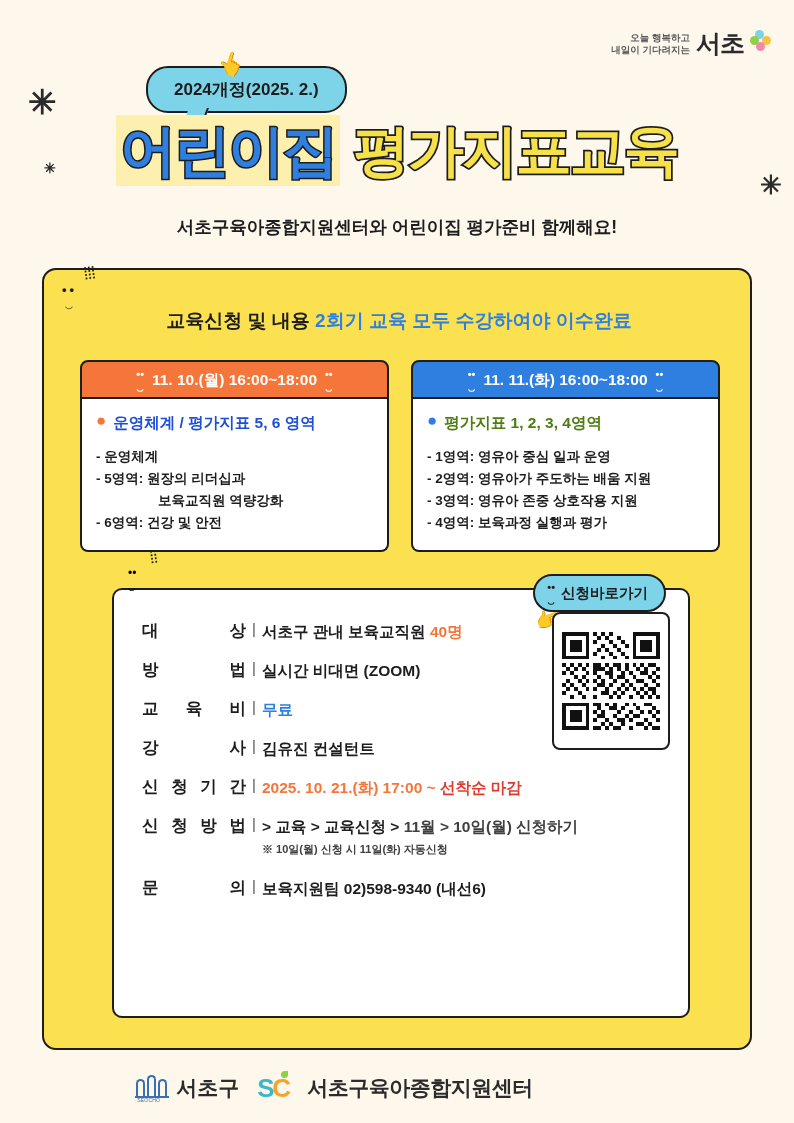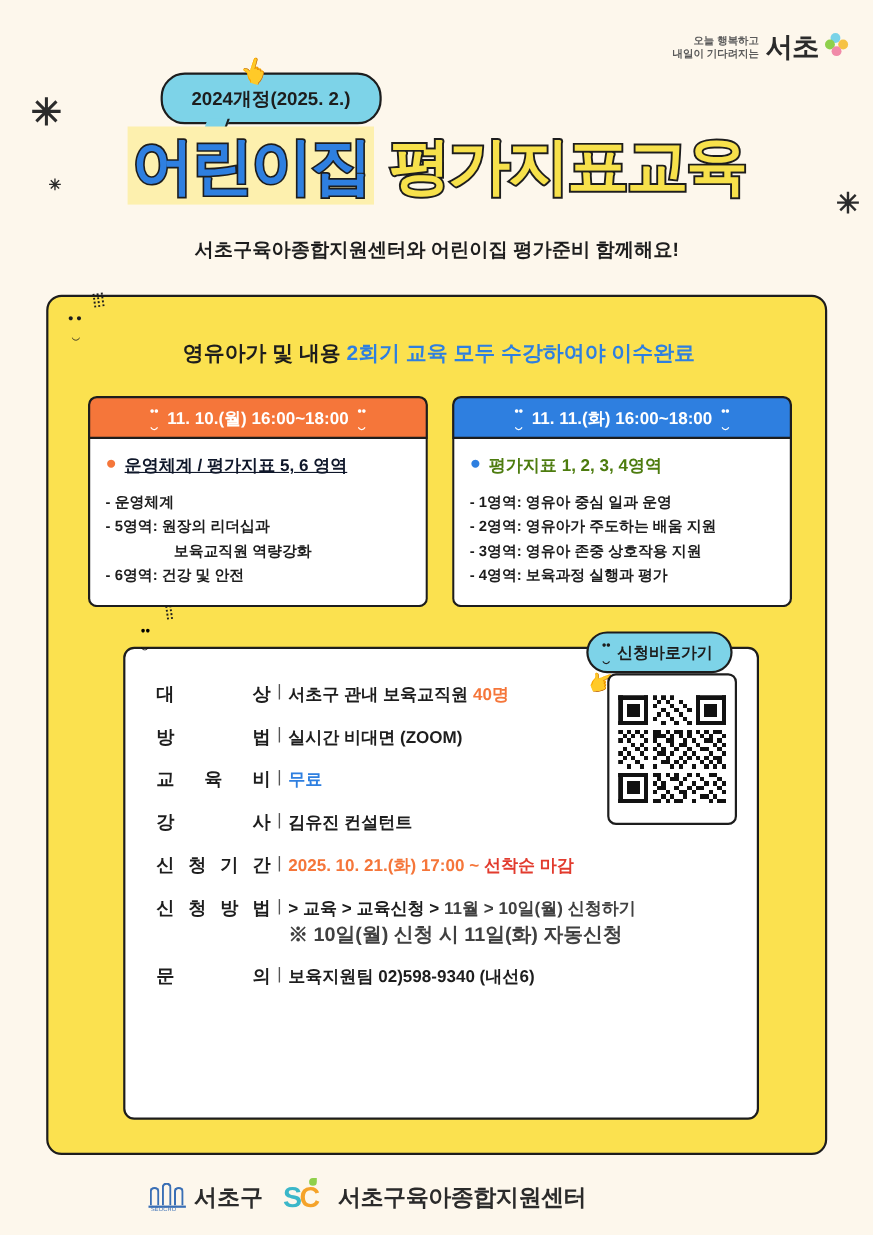--- a/index.html
+++ b/index.html
@@ -120,21 +120,21 @@
     border-radius: 0 0 8px 8px; padding: 14px 14px 16px;
     min-height: 150px;
   }
   .card-main {
     font-size: 15.5px; font-weight: bold; margin: 0 0 12px 0;
     display: flex; gap: 7px; align-items: flex-start;
   }
   .dot { font-size: 17px; line-height: 16px; }
   .dot.orange { color: #f5763a; }
   .dot.blue { color: #2e7fe0; }
-  .card-main .t.orange { color: #0f172a; text-decoration: underline; }
+  .card-main .t.orange { color: #1d4ed8; }
   .card-main .t.blue { color: #4d7c0f; }
   .card-line { font-size: 13.5px; font-weight: bold; color: #1d1d1d; line-height: 22px; }
   .card-line.indent { padding-left: 62px; }
 
   
   .infobox {
     position: absolute; left: 68px; top: 318px; width: 578px; height: 430px;
     background: #fff; border: 2.5px solid #1d1d1d; border-radius: 10px;
   }
   .infobox-face { position: absolute; left: 14px; top: -22px; font-size: 12px; line-height: 11px; }
@@ -143,21 +143,21 @@
   .row .label {
     width: 104px; flex: none; font-size: 16.5px; font-weight: bold; color: #1d1d1d;
     display: flex; justify-content: space-between;
   }
   .row .bar { width: 16px; flex: none; text-align: center; font-size: 15px; color: #555; }
   .row .val { font-size: 15.5px; font-weight: bold; color: #1d1d1d; line-height: 23px; }
   .val .orange { color: #f5763a; }
   .val .blue { color: #2e7fe0; }
   .val .pink { color: #404040; }
   .val .red { color: #e23b2e; }
-  .val .small { font-size: 18px; font-weight: bold; }
+  .val .small { font-size: 11px; font-weight: bold; }
 
   
   .qr-bubble {
     position: absolute; right: 22px; top: -16px;
     background: #7dd3e8; border: 2.5px solid #1d1d1d; border-radius: 20px;
     padding: 6px 16px 6px 12px; font-size: 14.5px; font-weight: bold; color: #1d1d1d;
     display: flex; align-items: center; gap: 6px;
   }
   .qr-box {
     position: absolute; right: 18px; top: 22px; width: 118px; height: 138px;
@@ -235,21 +235,21 @@
 
 <div class="panel">
 
   <div class="panel-face">
     <div class="hair">⦙⦙⦙</div>
     <div class="eyes">••</div>
     <div class="mouth">‿</div>
   </div>
 
   <div class="section-title">
-    <span>영유아가 및 내용</span>
+    <span>교육신청 및 내용</span>
     <span class="em">2회기 교육 모두 수강하여야 이수완료</span>
   </div>
 
   <div class="cards">
 
     <div class="card">
       <div class="card-head orange">
         <span class="face-mini">••<br>‿</span>
         <span>11. 10.(월) 16:00~18:00</span>
         <span class="face-mini">••<br>‿</span>

